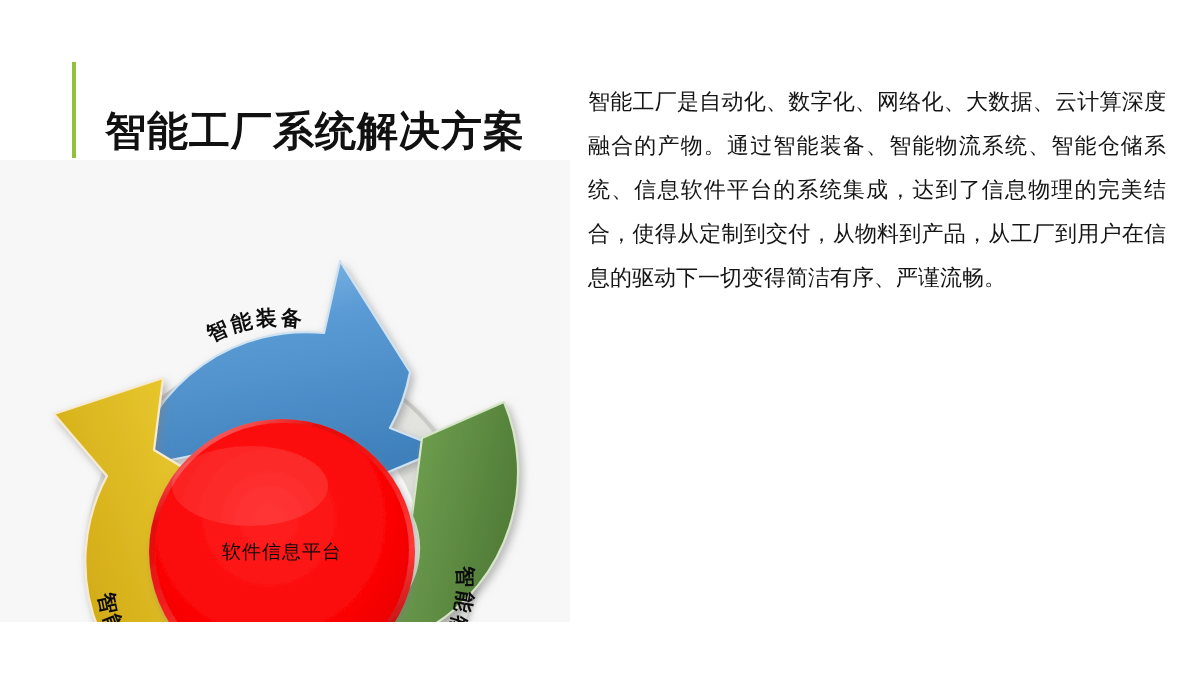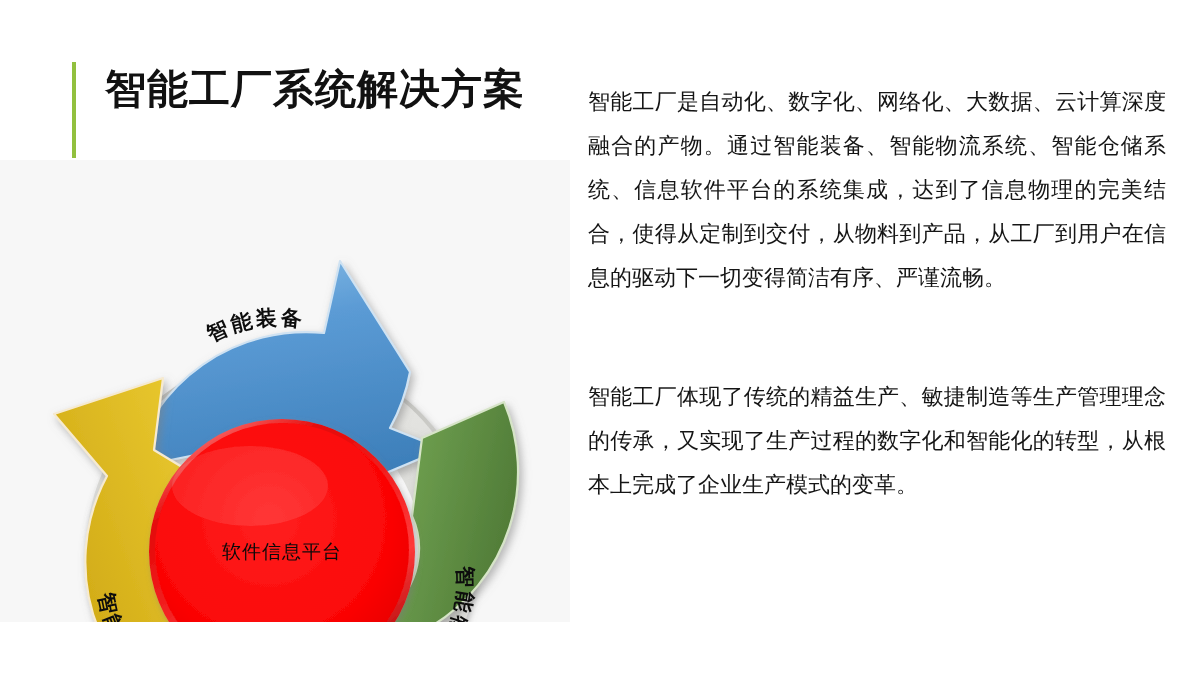--- a/index.html
+++ b/index.html
@@ -22,21 +22,21 @@
     background: #ffffff;
   }
 
   
   #title-block {
     position: absolute;
     left: 72px;
     top: 62px;
     height: 96px;
     display: flex;
-    align-items: flex-start;
+    align-items: flex-end;
   }
   #title-accent-bar {
     width: 4px;
     height: 96px;
     background: #92c03e;
     flex: 0 0 auto;
   }
   #slide-title {
     margin-left: 29px;
     font-size: 41px;
@@ -228,16 +228,15 @@
         <circle cx="290" cy="396" r="133" fill="url(#redRim)"></circle>
         <circle cx="290" cy="394" r="127" fill="url(#redGrad)"></circle>
         <ellipse cx="258" cy="330" rx="78" ry="40" fill="#ffffff" opacity="0.10"></ellipse>
       </g>
       <text class="center-label" x="290" y="402" text-anchor="middle">软件信息平台</text>
     </svg>
   </div>
 
   <div id="body-column">
     <p class="body-paragraph" id="paragraph-one">智能工厂是自动化、数字化、网络化、大数据、云计算深度融合的产物。通过智能装备、智能物流系统、智能仓储系统、信息软件平台的系统集成，达到了信息物理的完美结合，使得从定制到交付，从物料到产品，从工厂到用户在信息的驱动下一切变得简洁有序、严谨流畅。</p>
-    <p class="body-paragraph" id="paragraph-two">智能工厂体现了传统的精益生产、敏捷制造等生产管理理念的传承，又实现了生产过程的数字化和智能化的转型，从根本上完成了企业生产模式的变革。</p>
   </div>
 
 </div>
 
 </body></html>

